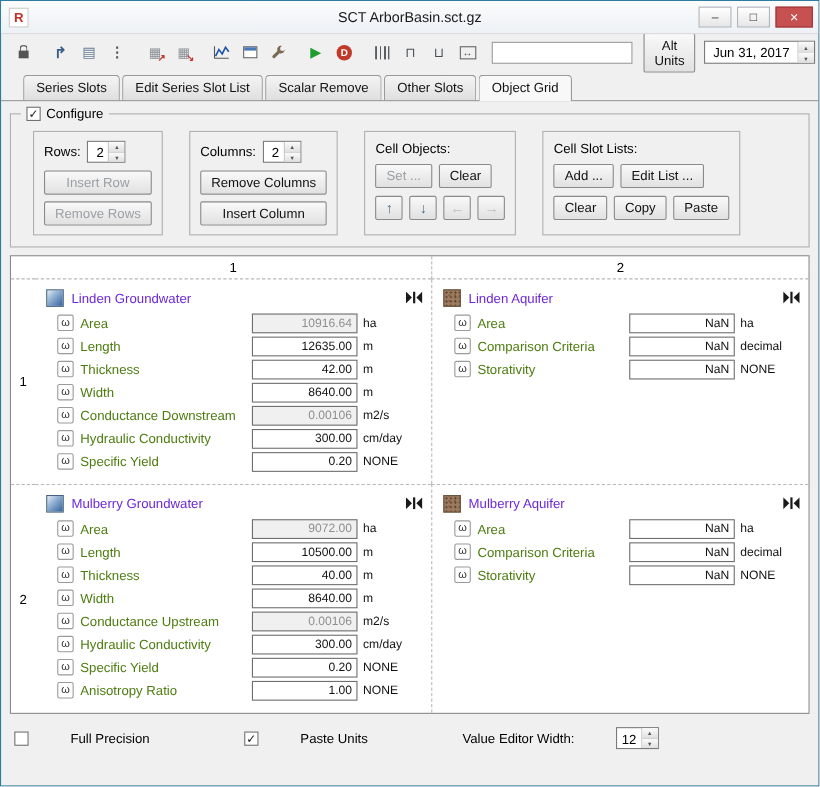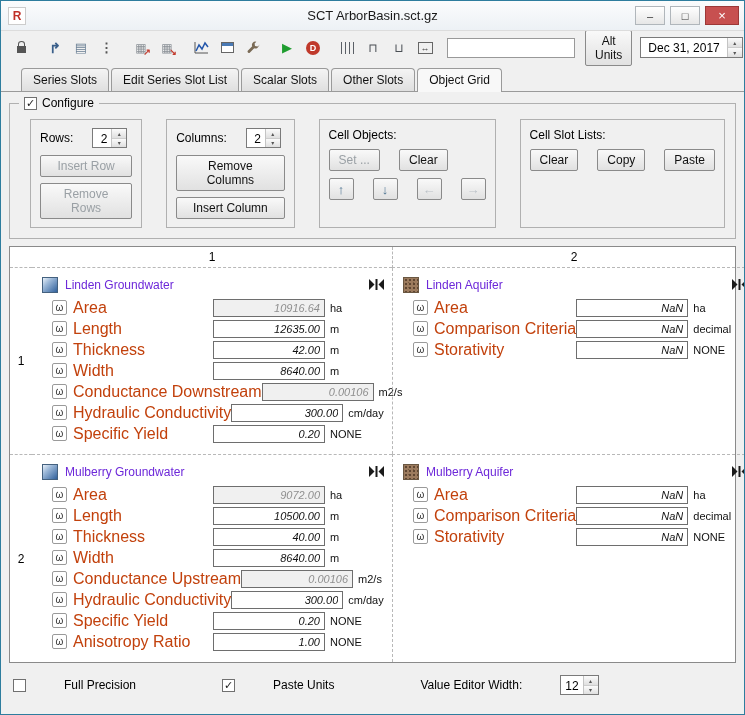--- a/index.html
+++ b/index.html
@@ -50,21 +50,21 @@
   .tabbar { display:flex; padding:4px 20px 0; border-bottom:1px solid #9a9a9a; height:28px; }
   .tab { padding:4px 11px 5px; font-size:12px; border:1px solid #9a9a9a; border-bottom:none; border-radius:4px 4px 0 0; background:linear-gradient(#f4f4f4,#dfdfdf); margin-right:2px; color:#111; }
   .tab.active { background:#f8f8f8; padding-bottom:7px; margin-bottom:-1px; z-index:2; }
 
   
   .configure-box { margin:11px 8px 7px; border:1px solid #b0b0b0; position:relative; padding:15px 10px 10px 20px; }
   .configure-head { position:absolute; top:-8px; left:9px; background:#f0f0f0; padding:0 5px; display:flex; align-items:center; gap:5px; font-size:12px; }
   .cb { width:13px; height:13px; border:1px solid #707070; background:#fff; display:inline-flex; align-items:center; justify-content:center; font-size:11px; color:#1a1a1a; flex:none; }
   .panels { display:flex; gap:24px; align-items:stretch; }
   .panel { border:1px solid #b0b0b0; padding:8px 9px; }
-  .prow { display:flex; align-items:center; gap:19px; margin-bottom:7px; font-size:12px; }
+  .prow { display:flex; align-items:center; gap:6px; margin-bottom:7px; font-size:12px; }
   .prow:last-child { margin-bottom:0; }
   .ptitle { font-size:12px; margin-bottom:7px; }
   .spin { display:inline-flex; border:1px solid #7a7a7a; background:#fff; height:20px; }
   .spin-val { min-width:18px; padding:3px 4px 0; font-size:12px; text-align:right; }
   .btn.block { display:block; width:100%; margin-bottom:6px; text-align:center; }
   .btn.block:last-child { margin-bottom:0; }
   .abtn { width:25px; height:22px; border:1px solid #8a8a8a; background:linear-gradient(#f9f9f9,#e1e1e1); border-radius:2px; font-size:13px; font-weight:bold; font-family:inherit; }
   .abtn.en { color:#4a718f; }
   .abtn.dis { color:#bcc2c8; }
 
@@ -77,22 +77,22 @@
   .colsep { border-left:1px dashed #b8b8b8; }
   .rowsep { border-top:1px dashed #b8b8b8; }
   .obj-header { display:flex; align-items:center; height:25px; }
   .obj-icon { width:16px; height:16px; margin-right:7px; flex:none; }
   .obj-icon.groundwater { background:linear-gradient(135deg,#e8f0f8 0%,#9cb8d8 35%,#31619c 100%); border:1px solid #44617f; }
   .obj-icon.aquifer { background-color:#9c7b5e; background-image:radial-gradient(#5f4632 0.8px, transparent 1px), radial-gradient(#7a5c42 0.8px, transparent 1px); background-size:4px 4px,5px 5px; background-position:0 0,2px 2px; border:1px solid #6a5742; }
   .obj-name { font-size:12px; color:#6d28d9; }
   .collapse-btn { margin-left:auto; display:flex; align-items:center; }
   .slot-row { display:flex; align-items:center; height:21px; margin-left:10px; }
   .slot-icon { width:15px; height:15px; border:1px solid #9a9a9a; border-radius:2px; font-size:10px; line-height:1; display:flex; align-items:center; justify-content:center; margin-right:6px; background:#fff; color:#333; flex:none; }
-  .slot-label { font-size:16px; color:#c2410c; white-space:nowrap; }
-  .slot-value { width:112px; height:18px; border:1px solid #6e6e6e; font-family:inherit; font-size:11px; text-align:right; padding:0 4px; margin-left:auto; color:#111; background:#fff; flex:none;font-style:italic; }
+  .slot-label { font-size:12px; color:#4d7c0f; white-space:nowrap; }
+  .slot-value { width:96px; height:18px; border:1px solid #6e6e6e; font-family:inherit; font-size:11px; text-align:right; padding:0 4px; margin-left:auto; color:#111; background:#fff; flex:none; }
   .slot-value.ro { background:#f0f0f0; color:#8f8f8f; }
   .slot-unit { width:54px; font-size:11px; margin-left:5px; white-space:nowrap; color:#111; }
 
   
   .footer { display:flex; align-items:center; padding:12px 12px 0; font-size:12px;gap:32px; }
   .cb-label { margin-left:6px; }
   .fgap { width:22px; }
 </style>
 </head>
 <body>
@@ -170,33 +170,33 @@
       <button class="tbtn">
           <span class="icon-staple">⊔</span>
         </button>
       <button class="tbtn">
           <span class="icon-fitbox">↔</span>
         </button>
     </div>
     <input class="toolbar-search" type="text" value="" style="">
     <button class="btn">Alt Units</button>
     <div class="date-edit">
-      <span class="date-text">Dec 31, 2017</span>
+      <span class="date-text">Jun 31, 2017</span>
       <span class="spin-btns">
         <span class="sb">▴</span>
         <span class="sb">▾</span>
       </span>
     </div>
 
   </div>
 
   <div class="tabbar">
     <span class="tab">Series Slots</span>
     <span class="tab">Edit Series Slot List</span>
-    <span class="tab">Scalar Slots</span>
+    <span class="tab">Scalar Remove</span>
     <span class="tab">Other Slots</span>
     <span class="tab active">Object Grid</span>
   </div>
 
   <div class="configure-box">
     <div class="configure-head">
       <span class="cb">✓</span>
       <span>Configure</span>
     </div>
     <div class="panels">
@@ -236,20 +236,24 @@
         </div>
         <div class="prow">
           <button class="abtn en">↑</button>
           <button class="abtn en">↓</button>
           <button class="abtn dis">←</button>
           <button class="abtn dis">→</button>
         </div>
       </div>
       <div class="panel">
         <div class="ptitle">Cell Slot Lists:</div>
+        <div class="prow">
+          <button class="btn">Add ...</button>
+          <button class="btn">Edit List ...</button>
+        </div>
         <div class="prow">
           <button class="btn">Clear</button>
           <button class="btn">Copy</button>
           <button class="btn">Paste</button>
         </div>
       </div>
     </div>
   </div>
 
   <div class="grid">

